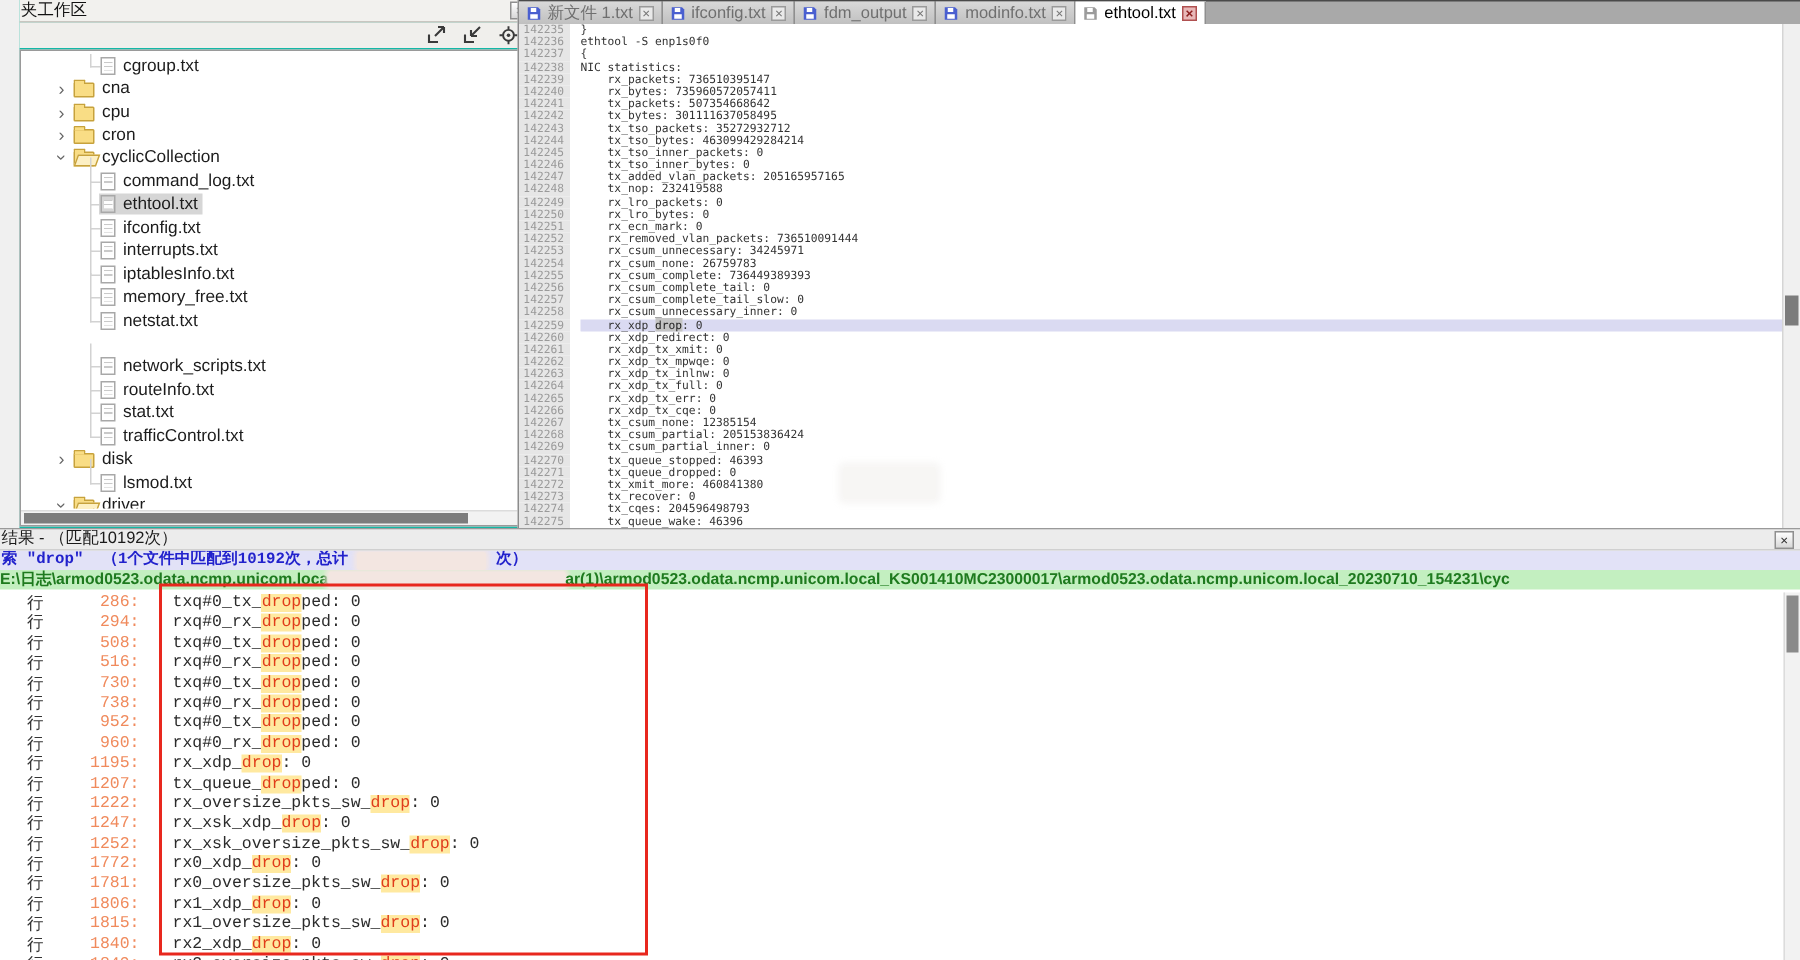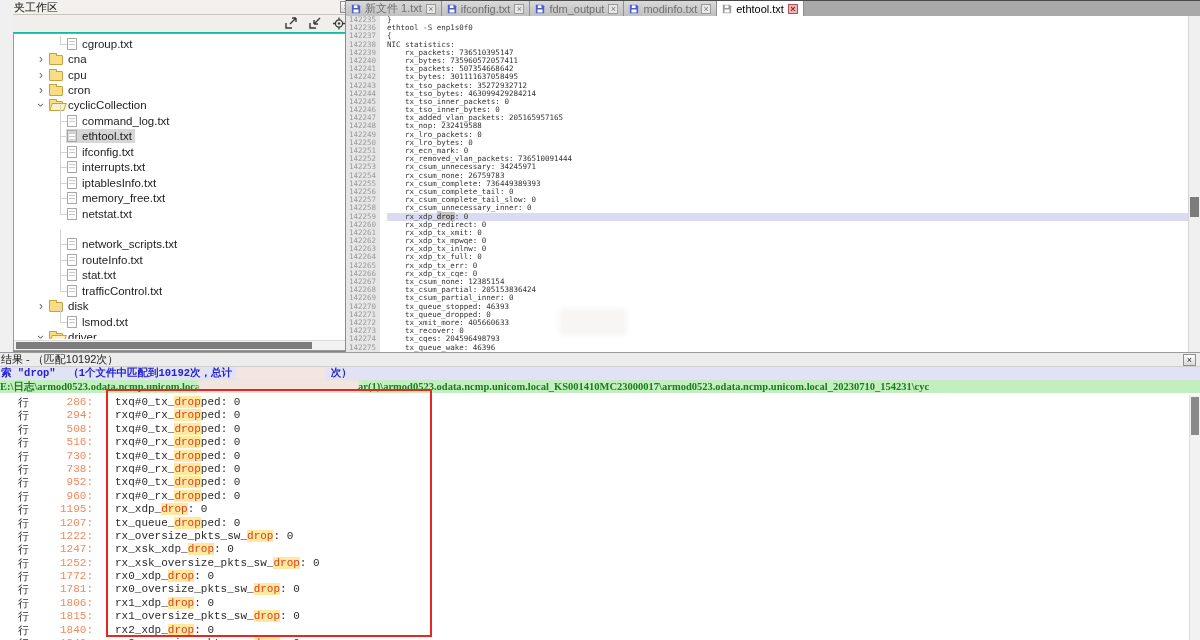--- a/index.html
+++ b/index.html
@@ -93,21 +93,21 @@
   .res-search { height:13px; background:#e2e2f7; color:#2222cc; font-weight:bold; font-size:10.5px;
                 line-height:13px; display:flex; align-items:center; white-space:pre; overflow:hidden;
                 font-family:"Liberation Mono",monospace; }
   .res-search .pre { margin-left:1px; }
   .blurbox { display:inline-block; height:12px; flex:none; background:#f3e6e1;
              box-shadow:0 0 3px 2px rgba(243,230,225,0.9); border-radius:2px; }
   .blur-a { width:86px; }
   .blur-b { width:158px; }
   .res-path { height:13px; background:#c3efc0; color:#1e7a1e; font-weight:bold; font-size:10.5px;
               line-height:13px; display:flex; align-items:center; white-space:pre; overflow:hidden;
-              font-family:Liberation Serif, serif; }
+              font-family:Liberation Sans, sans-serif; }
   .res-rows { position:absolute; left:0; top:43px; right:12px; bottom:0; overflow:hidden; }
   .rrow { display:flex; align-items:center; height:13.4px; line-height:13.4px; white-space:pre;
           font-family:"Liberation Mono",monospace; font-size:11px; }
   .rhang { margin-left:18px; color:#333; font-family:"Liberation Sans",sans-serif; font-size:11px; flex:none; }
   .rnum { width:64px; text-align:right; color:#f08a5c; flex:none; }
   .rtext { margin-left:22px; color:#2b2b2b; }
   .rmatch { background:#ffe9a0; color:#e03c1a; }
   .annotation-box { position:absolute; left:106px; top:36px; width:326px; height:248px;
                     border:2px solid #e8281e; pointer-events:none; z-index:9; }
   .res-vscroll { position:absolute; right:0; top:42px; bottom:0; width:11px; background:#f2f2f2;
@@ -530,21 +530,21 @@
           <span class="ltext"><span>    tx_queue_stopped: 46393</span><span class="ematch"></span><span></span></span>
         </div>
         <div class="eline">
           <span class="lnum">142271</span>
           <span class="lmargin"></span>
           <span class="ltext"><span>    tx_queue_dropped: 0</span><span class="ematch"></span><span></span></span>
         </div>
         <div class="eline">
           <span class="lnum">142272</span>
           <span class="lmargin"></span>
-          <span class="ltext"><span>    tx_xmit_more: 405660633</span><span class="ematch"></span><span></span></span>
+          <span class="ltext"><span>    tx_xmit_more: 460841380</span><span class="ematch"></span><span></span></span>
         </div>
         <div class="eline">
           <span class="lnum">142273</span>
           <span class="lmargin"></span>
           <span class="ltext"><span>    tx_recover: 0</span><span class="ematch"></span><span></span></span>
         </div>
         <div class="eline">
           <span class="lnum">142274</span>
           <span class="lmargin"></span>
           <span class="ltext"><span>    tx_cqes: 204596498793</span><span class="ematch"></span><span></span></span>

